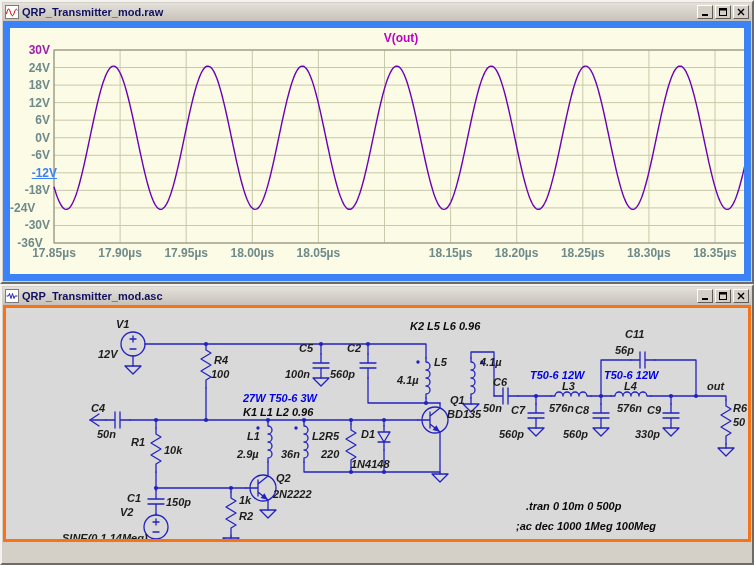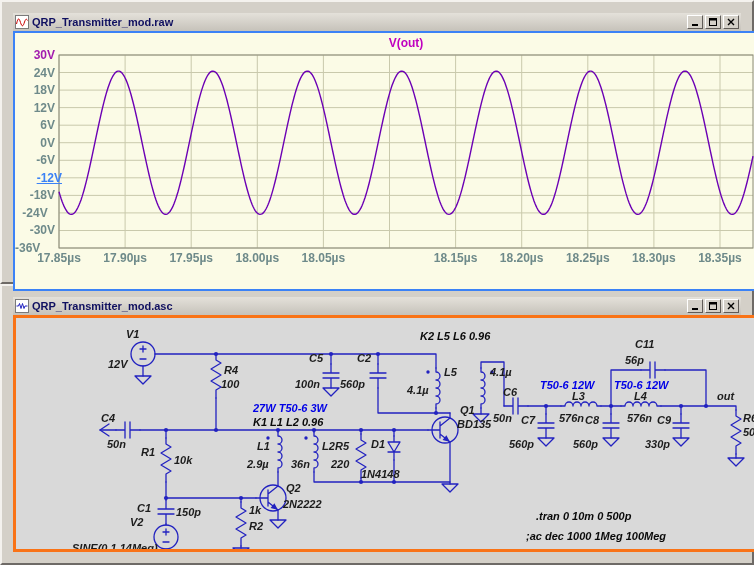--- a/index.html
+++ b/index.html
@@ -1,25 +1,25 @@
 <!DOCTYPE html>
 <html><head>
 <meta charset="utf-8">
 <style>
   html,body{margin:0;padding:0;}
   body{width:754px;height:565px;background:#D4D0C8;font-family:"Liberation Sans",sans-serif;overflow:hidden;}
-  .window{width:754px;box-sizing:border-box;border:2px solid;border-color:#F4F2EE #6E6A66 #6E6A66 #F4F2EE;background:#D4D0C8;padding:11px;}
+  .window{width:754px;box-sizing:border-box;border:2px solid;border-color:#F4F2EE #6E6A66 #6E6A66 #F4F2EE;background:#D4D0C8;padding:1px;}
   .win-plot{height:284px;}
   .win-sch{height:281px;}
   .titlebar{height:18px;display:flex;align-items:center;gap:3px;padding:0 2px;background:linear-gradient(180deg,#E4E1DA,#C6C2BA);}
   .ticon{width:14px;height:14px;flex:0 0 auto;display:flex;}
   .ttext{font-size:11px;font-weight:bold;color:#101060;flex:1;white-space:nowrap;overflow:hidden;}
   .tbtns{display:flex;gap:2px;flex:0 0 auto;}
   .tbtn{width:16px;height:14px;background:#D4D0C8;border:1px solid;border-color:#FFFFFF #5F5B57 #5F5B57 #FFFFFF;display:flex;align-items:center;justify-content:center;padding:0;cursor:default;}
-  .plot-wrap{position:relative;width:748px;height:260px;background:#FBFBE6;border:2px solid #3b82f6;box-sizing:border-box;overflow:hidden;}
+  .plot-wrap{position:relative;width:748px;height:260px;background:#FBFBE6;border:7px solid #3b82f6;box-sizing:border-box;overflow:hidden;}
   #plot-title{position:absolute;top:3px;left:391px;transform:translateX(-50%);font-size:12px;font-weight:bold;color:#C000C0;}
   .tick{position:absolute;font-size:12px;font-weight:bold;color:#6E8A8A;white-space:nowrap;line-height:14px;}
   #plot-svg{position:absolute;left:0;top:0;}
   .sch-wrap{width:748px;height:237px;background:#D9D9D9;border:3px solid #f97316;box-sizing:border-box;overflow:hidden;font-style:italic;}
   #sch text{font-family:"Liberation Sans",sans-serif;font-size:11px;font-weight:bold;fill:#1C1C1C;}
   #sch text.blue{fill:#0000E6;}
   #sch text.dir{fill:#0A0A0A;}
 </style>
 </head>
 <body>
@@ -61,23 +61,23 @@
     <div id="plot-title" style="color: rgb(192, 0, 192);">V(out)</div>
   <div class="tick" style="left: 0px; width: 40px; text-align: right; top: 15px; color: #a21caf;">30V</div>
       <div class="tick" style="left: 0px; width: 40px; text-align: right; top: 32.5455px; color: rgb(110, 138, 138);">24V</div>
       <div class="tick" style="left: 0px; width: 40px; text-align: right; top: 50.0909px; color: rgb(110, 138, 138);">18V</div>
       <div class="tick" style="left: 0px; width: 40px; text-align: right; top: 67.6364px; color: rgb(110, 138, 138);">12V</div>
       <div class="tick" style="left: 0px; width: 40px; text-align: right; top: 85.1818px; color: rgb(110, 138, 138);">6V</div>
       <div class="tick" style="left: 0px; width: 40px; text-align: right; top: 102.727px; color: rgb(110, 138, 138);">0V</div>
       <div class="tick" style="left: 0px; width: 40px; text-align: right; top: 120.273px; color: rgb(110, 138, 138);">-6V</div>
       <div class="tick" style="left: 7px; width: 40px; text-align: right; top: 137.818px; color: #3b82f6; text-decoration: underline;">-12V</div>
       <div class="tick" style="left: 0px; width: 40px; text-align: right; top: 155.364px; color: rgb(110, 138, 138);">-18V</div>
-      <div class="tick" style="left: 0px; width: 40px; text-align: center; top: 172.909px; color: rgb(110, 138, 138);">-24V</div>
+      <div class="tick" style="left: 0px; width: 40px; text-align: left; top: 172.909px; color: rgb(110, 138, 138);">-24V</div>
       <div class="tick" style="left: 0px; width: 40px; text-align: right; top: 190.455px; color: rgb(110, 138, 138);">-30V</div>
-      <div class="tick" style="left: 0px; width: 40px; text-align: left; top: 208px; color: rgb(110, 138, 138);">-36V</div>
+      <div class="tick" style="left: 0px; width: 40px; text-align: center; top: 208px; color: rgb(110, 138, 138);">-36V</div>
       <div class="tick" style="left: 11px; width: 66px; text-align: center; top: 218px; color: rgb(110, 138, 138);">17.85µs</div>
       <div class="tick" style="left: 77.0952px; width: 66px; text-align: center; top: 218px; color: rgb(110, 138, 138);">17.90µs</div>
       <div class="tick" style="left: 143.19px; width: 66px; text-align: center; top: 218px; color: rgb(110, 138, 138);">17.95µs</div>
       <div class="tick" style="left: 209.286px; width: 66px; text-align: center; top: 218px; color: rgb(110, 138, 138);">18.00µs</div>
       <div class="tick" style="left: 275.381px; width: 66px; text-align: center; top: 218px; color: rgb(110, 138, 138);">18.05µs</div>
       <div class="tick" style="left: 341.476px; width: 66px; text-align: center; top: 218px; color: rgb(110, 138, 138); margin-top: 39px;">18.10µs</div>
       <div class="tick" style="left: 407.571px; width: 66px; text-align: center; top: 218px; color: rgb(110, 138, 138);">18.15µs</div>
       <div class="tick" style="left: 473.667px; width: 66px; text-align: center; top: 218px; color: rgb(110, 138, 138);">18.20µs</div>
       <div class="tick" style="left: 539.762px; width: 66px; text-align: center; top: 218px; color: rgb(110, 138, 138);">18.25µs</div>
       <div class="tick" style="left: 605.857px; width: 66px; text-align: center; top: 218px; color: rgb(110, 138, 138);">18.30µs</div>

